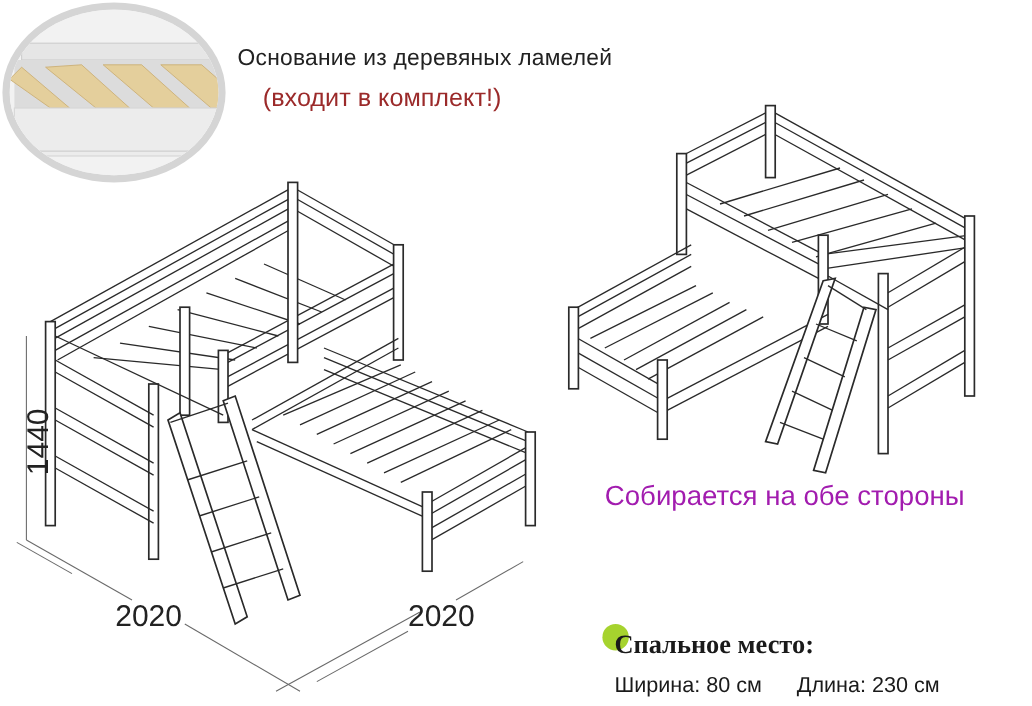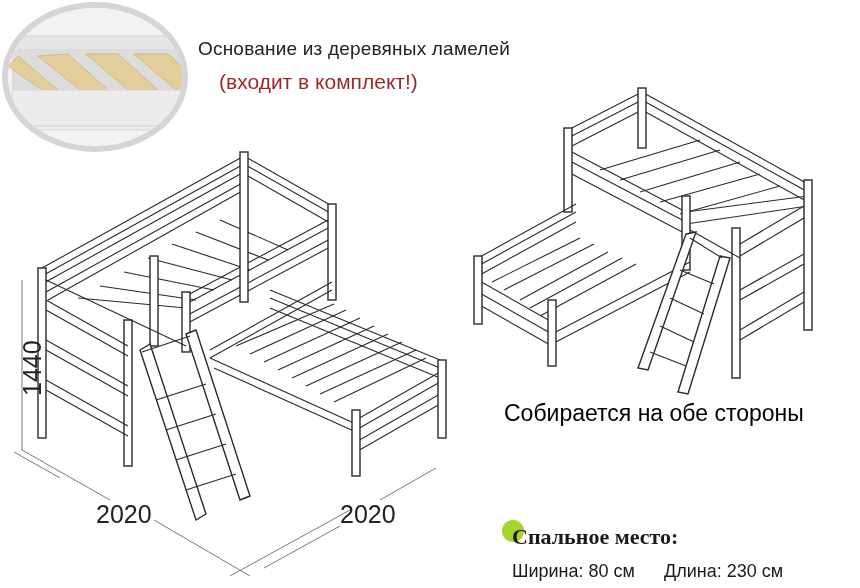--- a/index.html
+++ b/index.html
@@ -3,21 +3,21 @@
 <meta charset="utf-8">
 <style>
   html, body { margin: 0; padding: 0; background: #ffffff; }
   body { width: 860px; height: 588px; position: relative; overflow: hidden;
          font-family: "Liberation Sans", "DejaVu Sans", sans-serif; color: #1f1f1f; }
   .abs { position: absolute; }
   .inset-circle { left: 2px; top: 2px; width: 186px; height: 150px; border-radius: 50%;
                   border: 6px solid #d5d5d5; box-sizing: border-box; overflow: hidden; background: #f3f3f3; }
   .headline { left: 198px; top: 38px; font-size: 19px; letter-spacing: 0.2px; color: #222; white-space: nowrap; }
   .subline { left: 198px; top: 70px; font-size: 21px; color: #9b2a2a; white-space: nowrap; margin-left: 21px; }
-  .both-sides { left: 504px; top: 400px; font-size: 23px; color: #000000; white-space: nowrap; }
+  .both-sides { left: 504px; top: 400px; font-size: 23px; color: #a21caf; white-space: nowrap; }
   .dim { font-size: 25px; color: #222; white-space: nowrap; }
   .dim-h { left: 18px; top: 326px; transform-origin: left top; transform: rotate(-90deg) translate(-70px, 0); }
   .sleep-title { left: 512px; top: 524px; font-size: 22px; font-weight: bold; color: #1a1a1a; white-space: nowrap; z-index: 2; font-family: Liberation Serif, serif; }
   .sleep-dot { left: 502px; top: 520px; width: 22px; height: 22px; border-radius: 50%; background: #a6d32e; z-index: 1; }
   .sleep-values { left: 512px; top: 561px; font-size: 18px; color: #1a1a1a; white-space: nowrap; }
   .sleep-values span { margin-right: 24px; }
   svg { position: absolute; left: 0; top: 0; }
   .ln { stroke: #2a2a2a; stroke-width: 1.1; fill: none; }
   .ln2 { stroke: #2a2a2a; stroke-width: 1.4; fill: #fff; }
   .dimln { stroke: #6a6a6a; stroke-width: 0.9; fill: none; }

